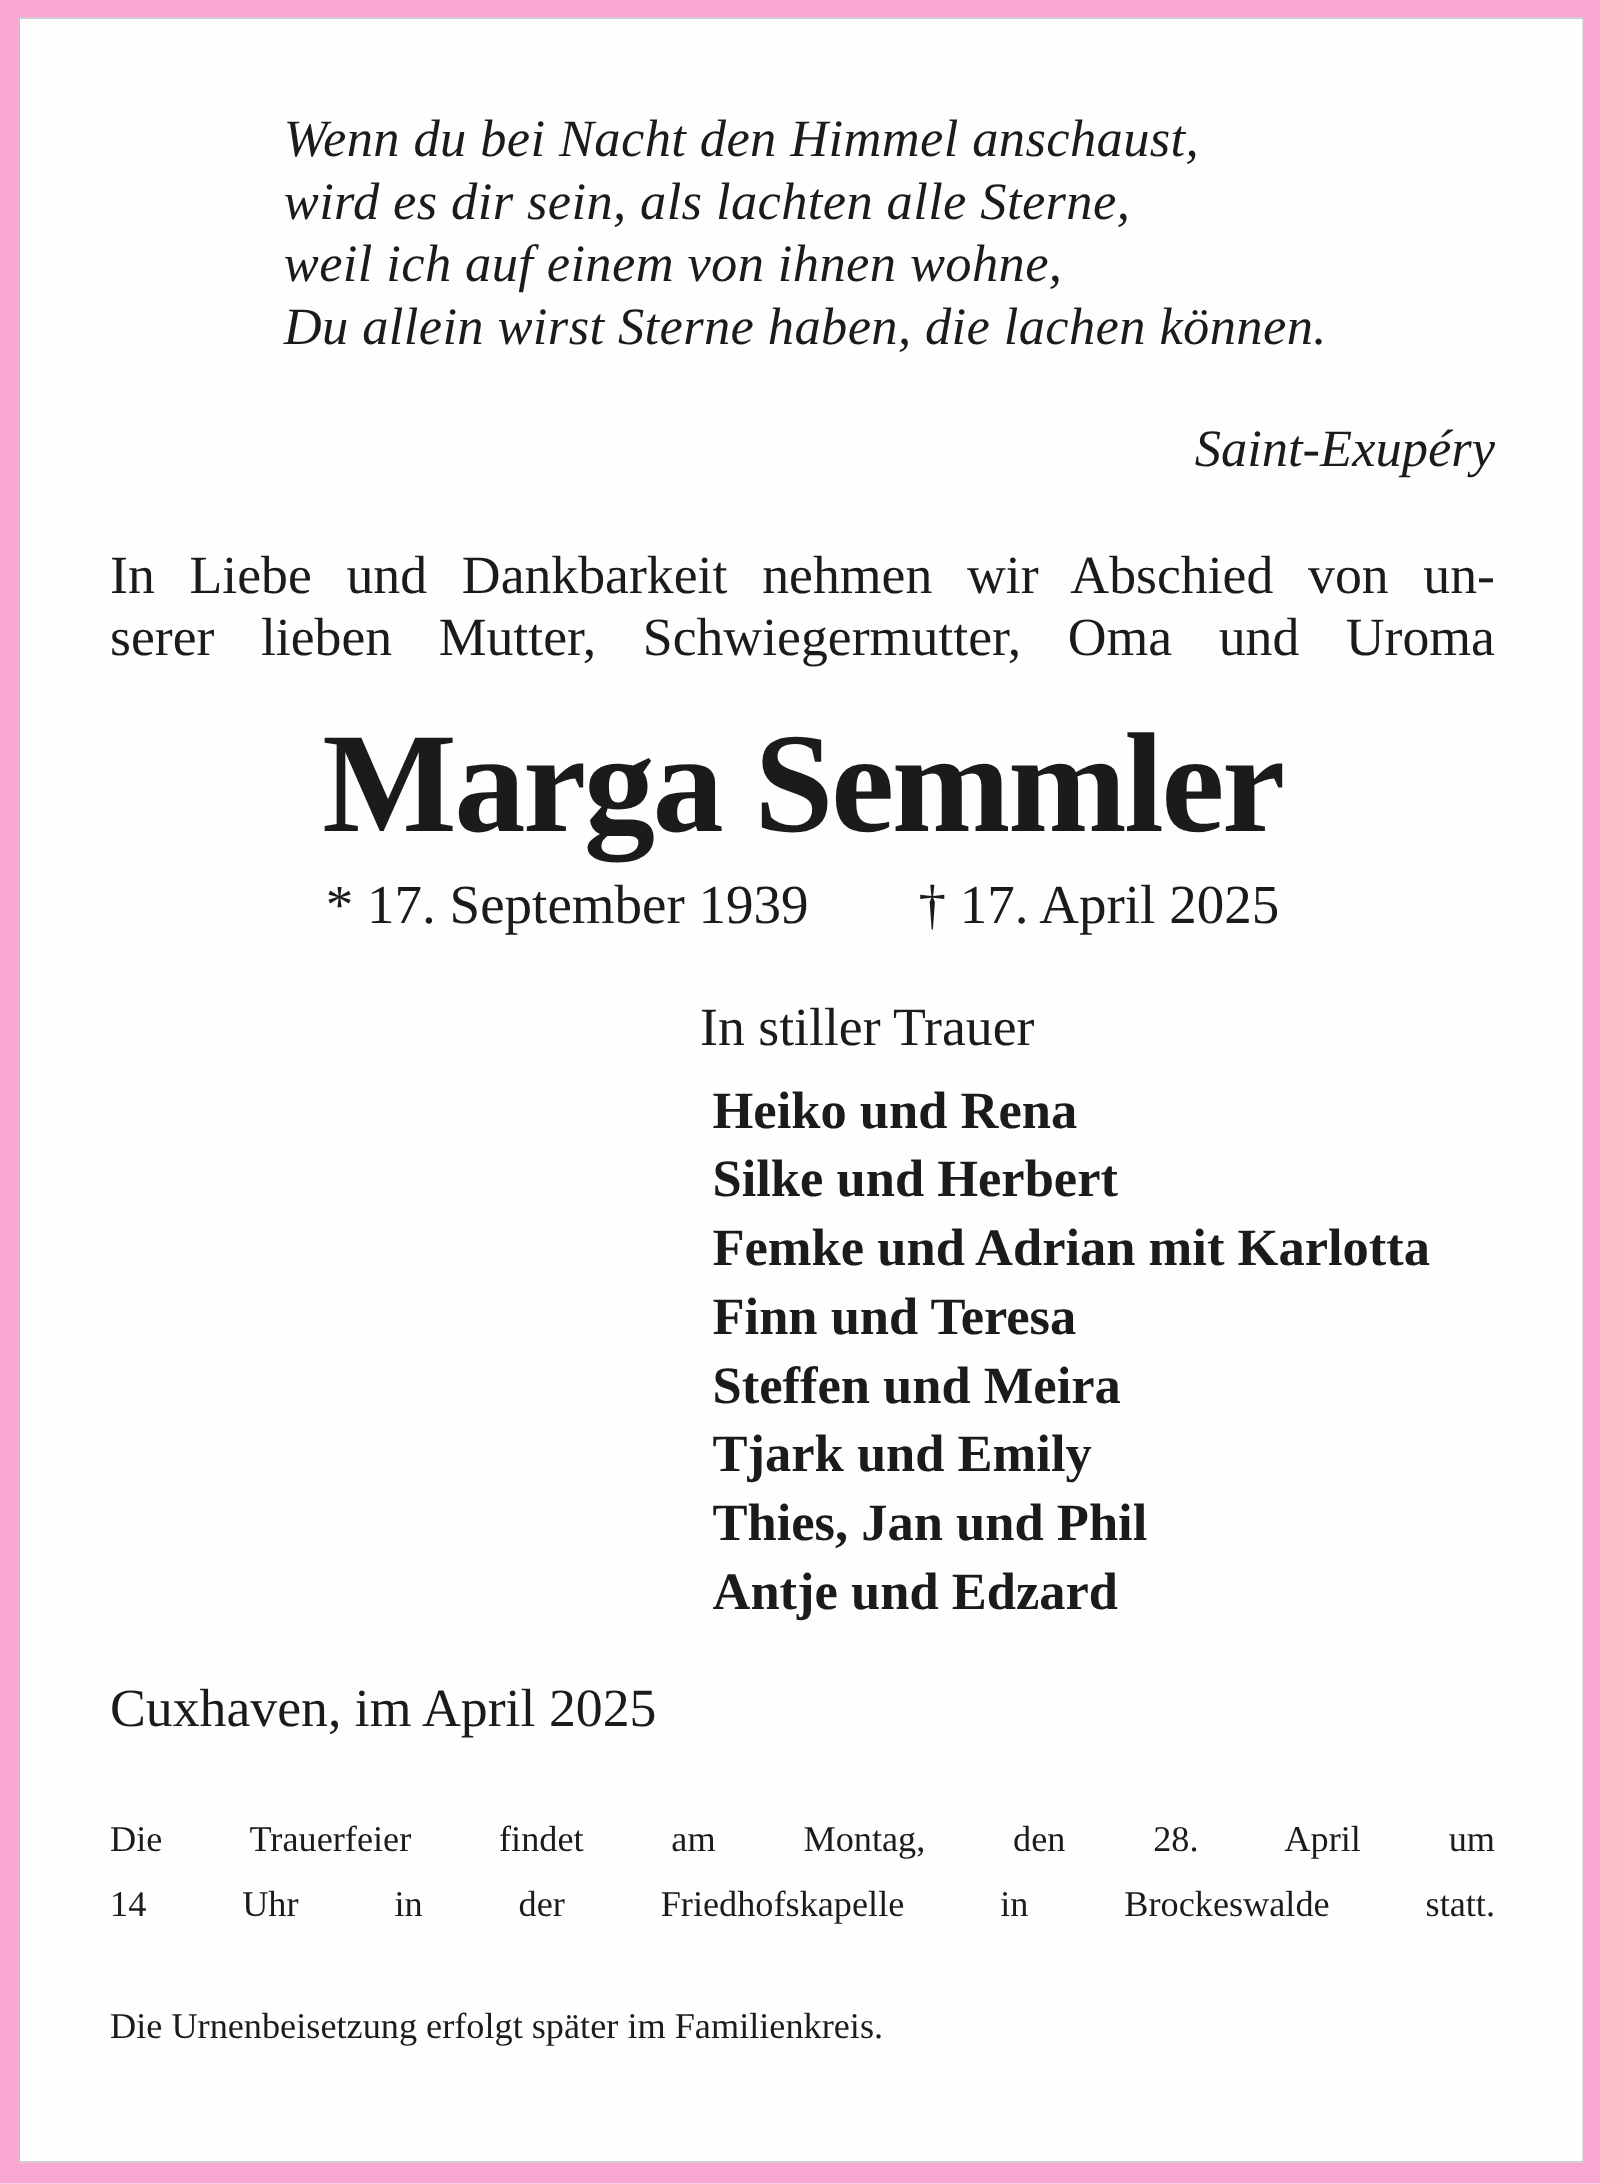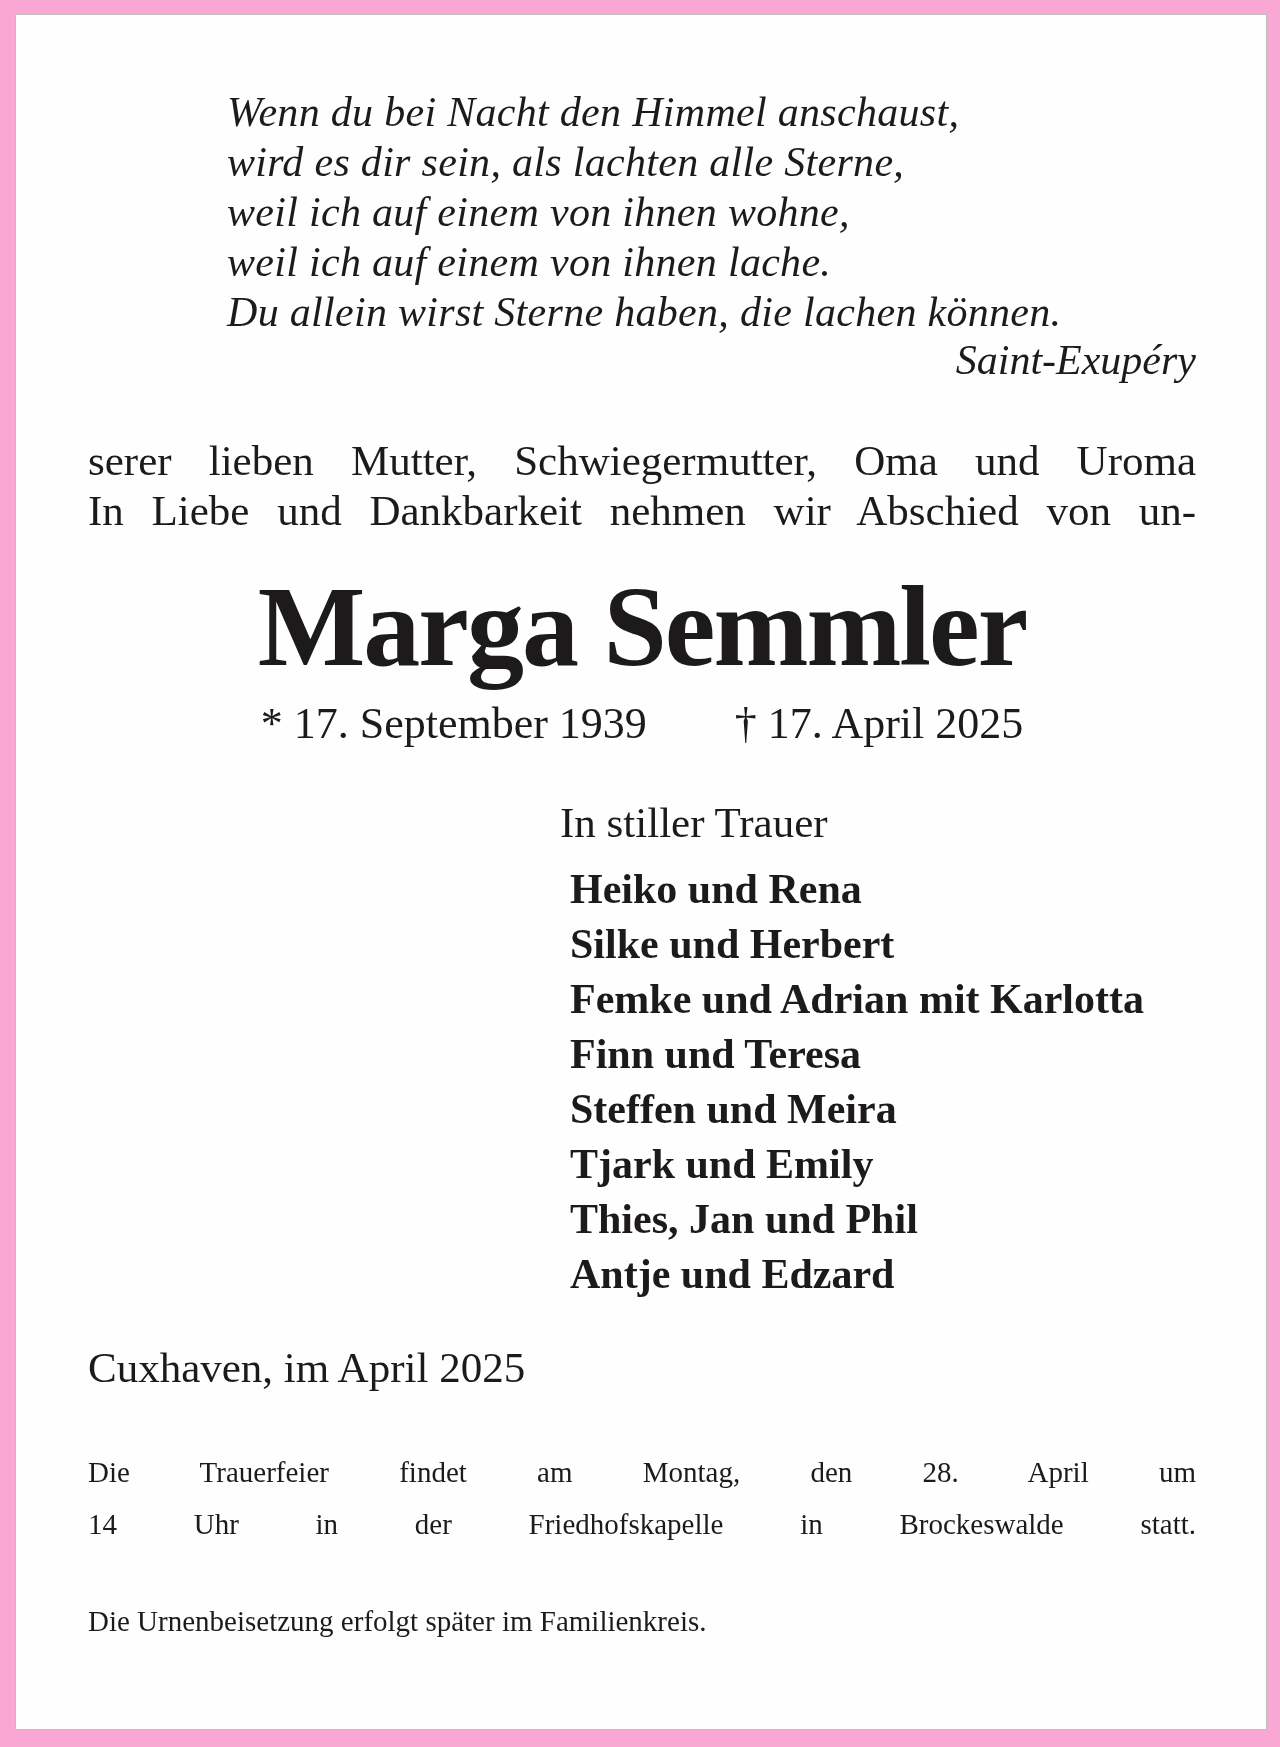--- a/index.html
+++ b/index.html
@@ -121,28 +121,27 @@
 </head>
 <body>
 
 <div class="ad">
   <div class="page"></div>
 
   <div class="block poem">
     <div>Wenn du bei Nacht den Himmel anschaust,</div>
     <div>wird es dir sein, als lachten alle Sterne,</div>
     <div>weil ich auf einem von ihnen wohne,</div>
-    <div>weil ich auf einem von ihnen lache.</div>
     <div>Du allein wirst Sterne haben, die lachen können.</div>
   </div>
   <div class="poem-attribution">Saint-Exupéry</div>
 
   <div class="block intro">
+    <div class="jline">In Liebe und Dankbarkeit nehmen wir Abschied von un-</div>
     <div class="jline">serer lieben Mutter, Schwiegermutter, Oma und Uroma</div>
-    <div class="jline">In Liebe und Dankbarkeit nehmen wir Abschied von un-</div>
   </div>
 
   <div class="block deceased-name">Marga Semmler</div>
 
   <div class="block dates">
     <span>* 17. September 1939</span>
     <span>† 17. April 2025</span>
   </div>
 
   <div class="block mourning-label">In stiller Trauer</div>

